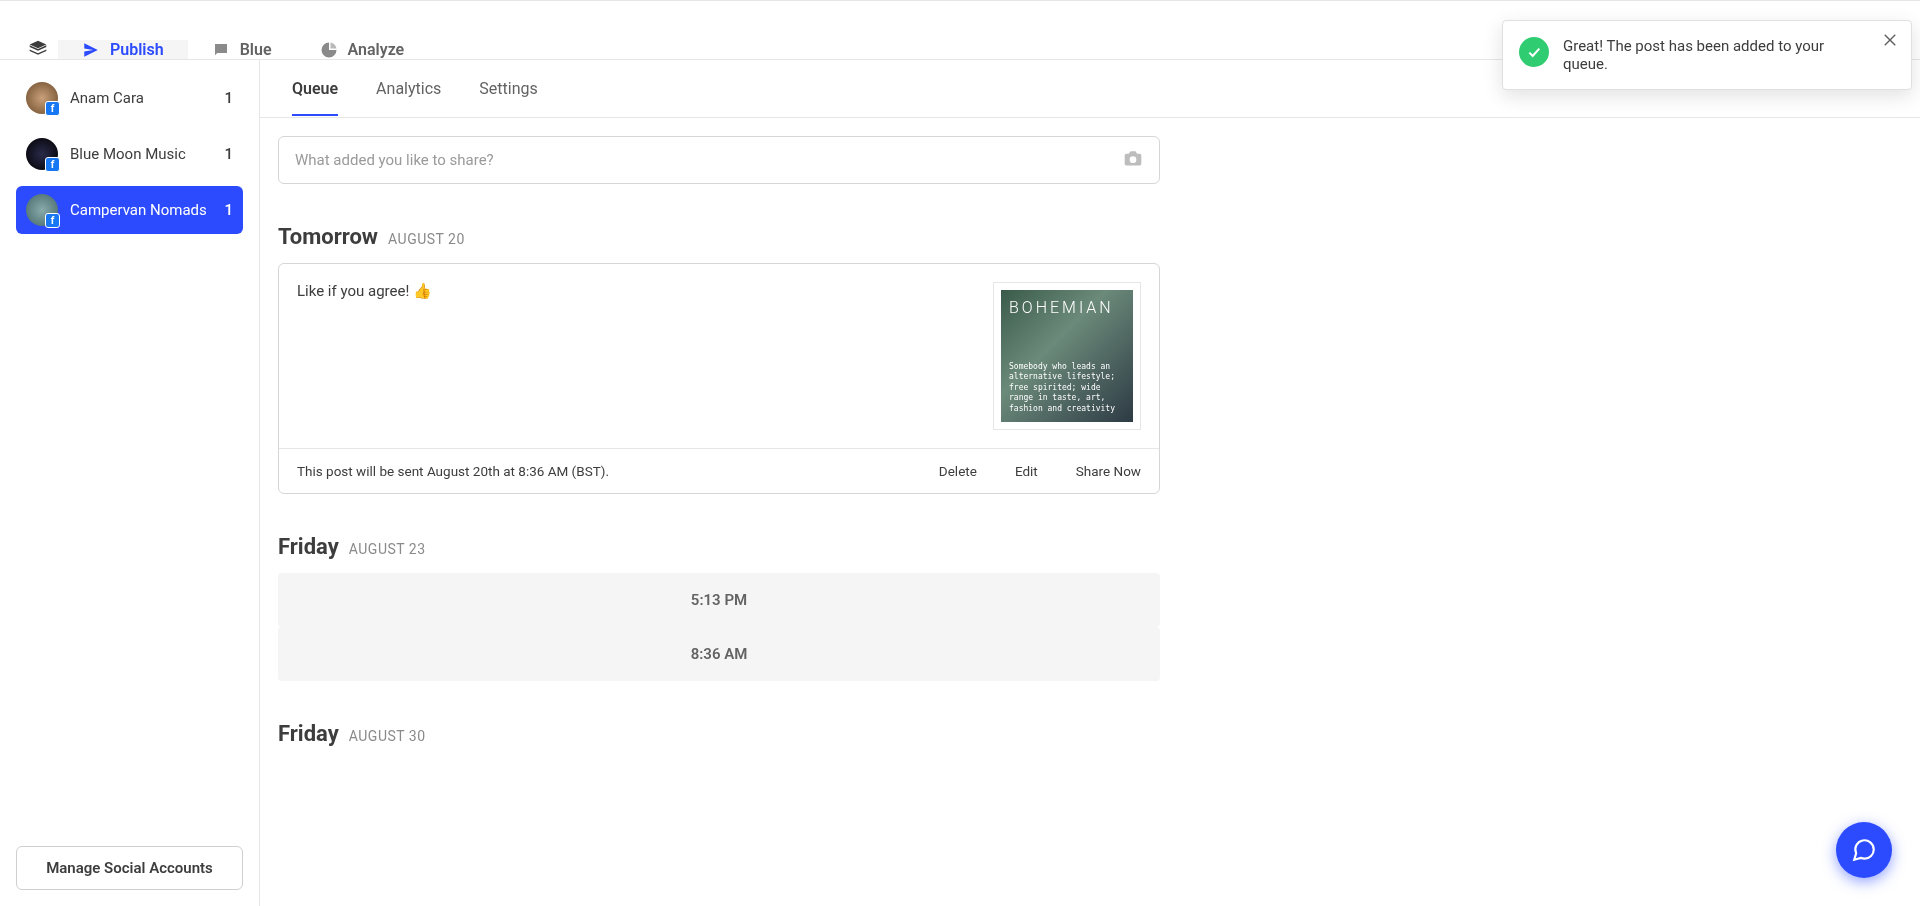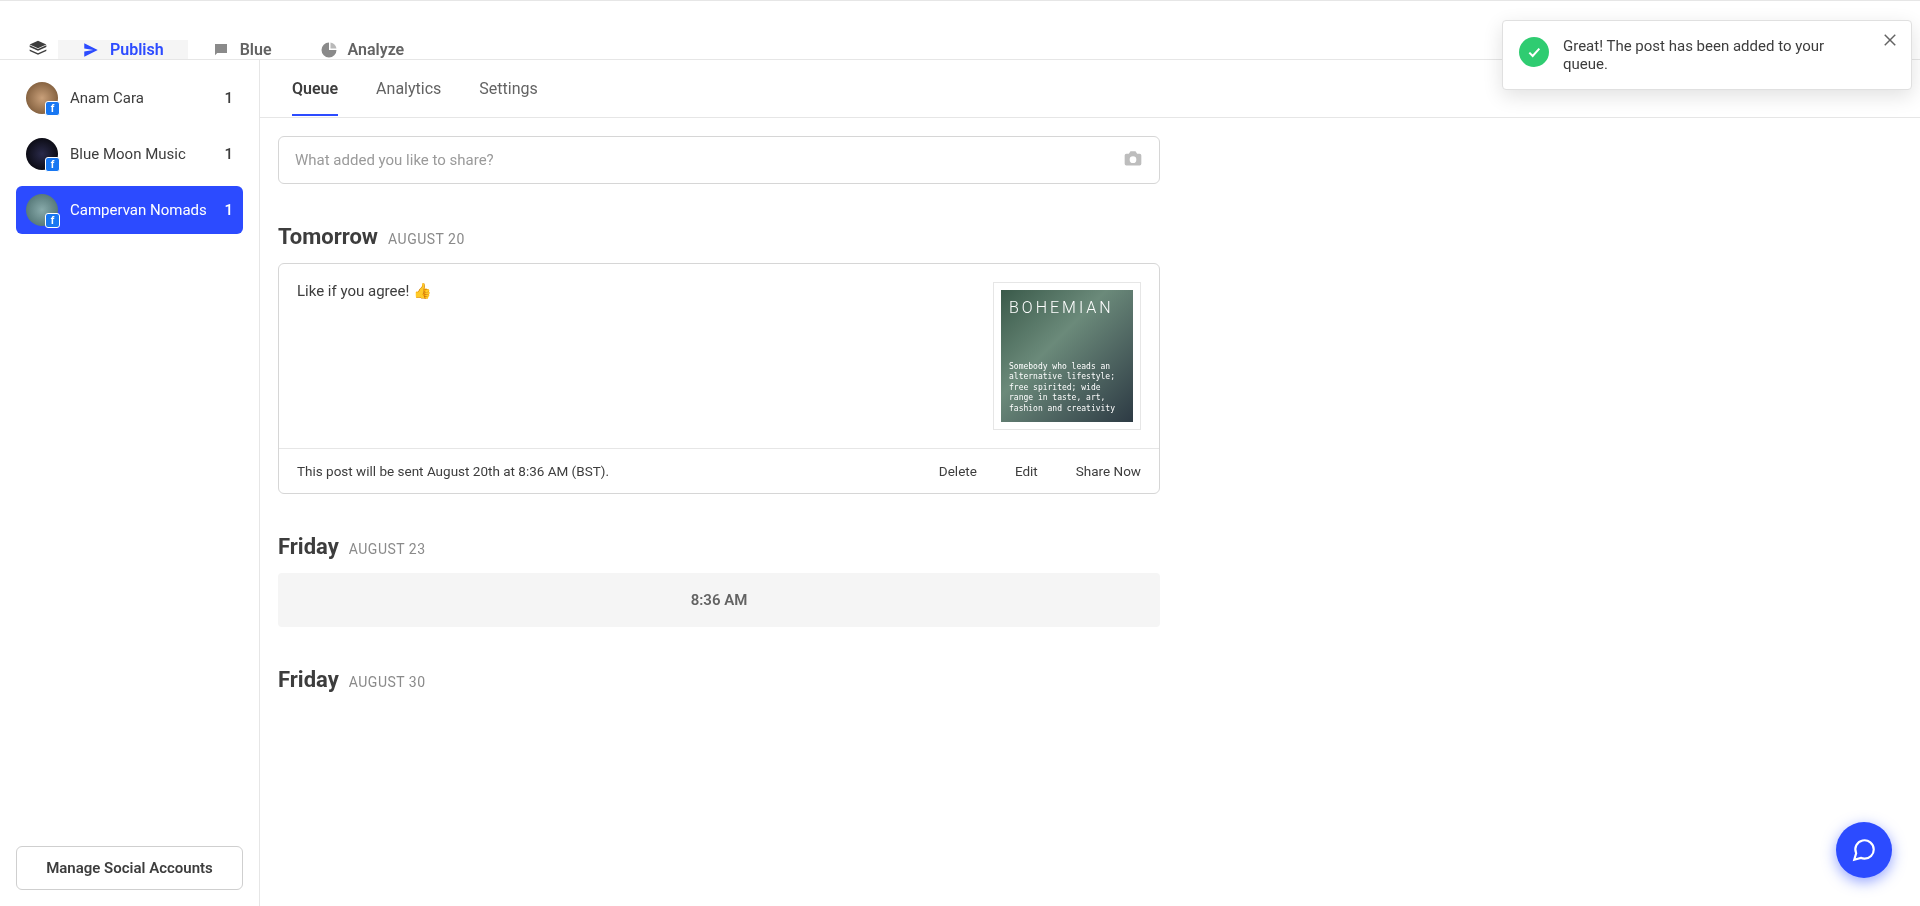--- a/index.html
+++ b/index.html
@@ -393,20 +393,23 @@
             <span>Edit</span>
             <span>Share Now</span>
           </div>
         </div>
       </div>
 
       <div class="day-header">
         <span class="day">Friday</span>
         <span class="date">AUGUST 23</span>
       </div>
+      <div class="empty-slot">
+        <span>5:13 PM</span>
+      </div>
 
       <div class="empty-slot">
         <span>8:36 AM</span>
       </div>
 
       <div class="day-header">
         <span class="day">Friday</span>
         <span class="date">AUGUST 30</span>
       </div>
 

